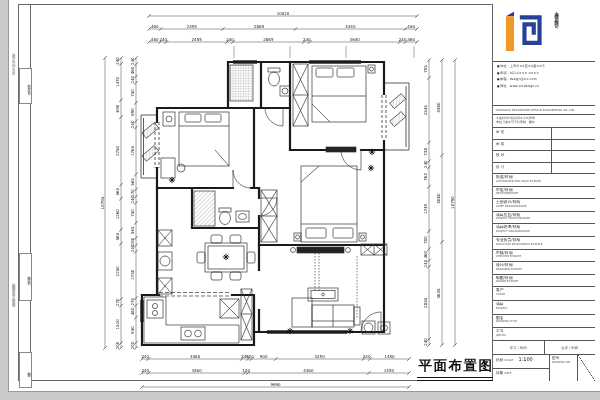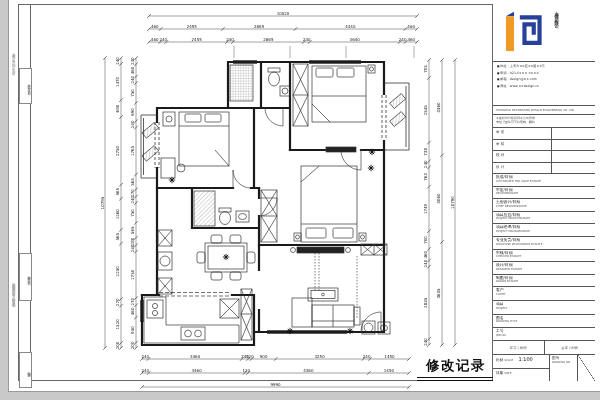--- a/index.html
+++ b/index.html
@@ -440,21 +440,21 @@
         <g>
           <line x1="446" y1="60" x2="446" y2="345" stroke="#444" stroke-width="0.5"></line>
           <line x1="444.2" y1="61.8" x2="447.8" y2="58.2" stroke="#222" stroke-width="0.6"></line>
           <text x="444.5" y="202.5" text-anchor="middle" font-size="4" fill="#222" font-family="DejaVu Sans, sans-serif" transform="rotate(-90 444.5 202.5)">10790</text>
           <line x1="444.2" y1="346.8" x2="447.8" y2="343.2" stroke="#222" stroke-width="0.6"></line>
         </g>
       </g>
   </svg>
 
   <div class="plan-title">
-    <span>修改记录</span>
+    <span>平面布置图</span>
     <div class="ul1"></div>
     <div class="ul2"></div>
   </div>
 
   <div class="titleblock">
     <div class="tb-logo">
       <svg viewBox="0 0 44 44">
         <polygon points="9,8 16,4 16,8" fill="#27409a"></polygon>
         <rect x="9" y="8" width="7" height="30" fill="#ef9a27"></rect>
         <path d="M21,9 H38 V31 H25 V15 H33 V24" fill="none" stroke="#27409a" stroke-width="3.6"></path>

